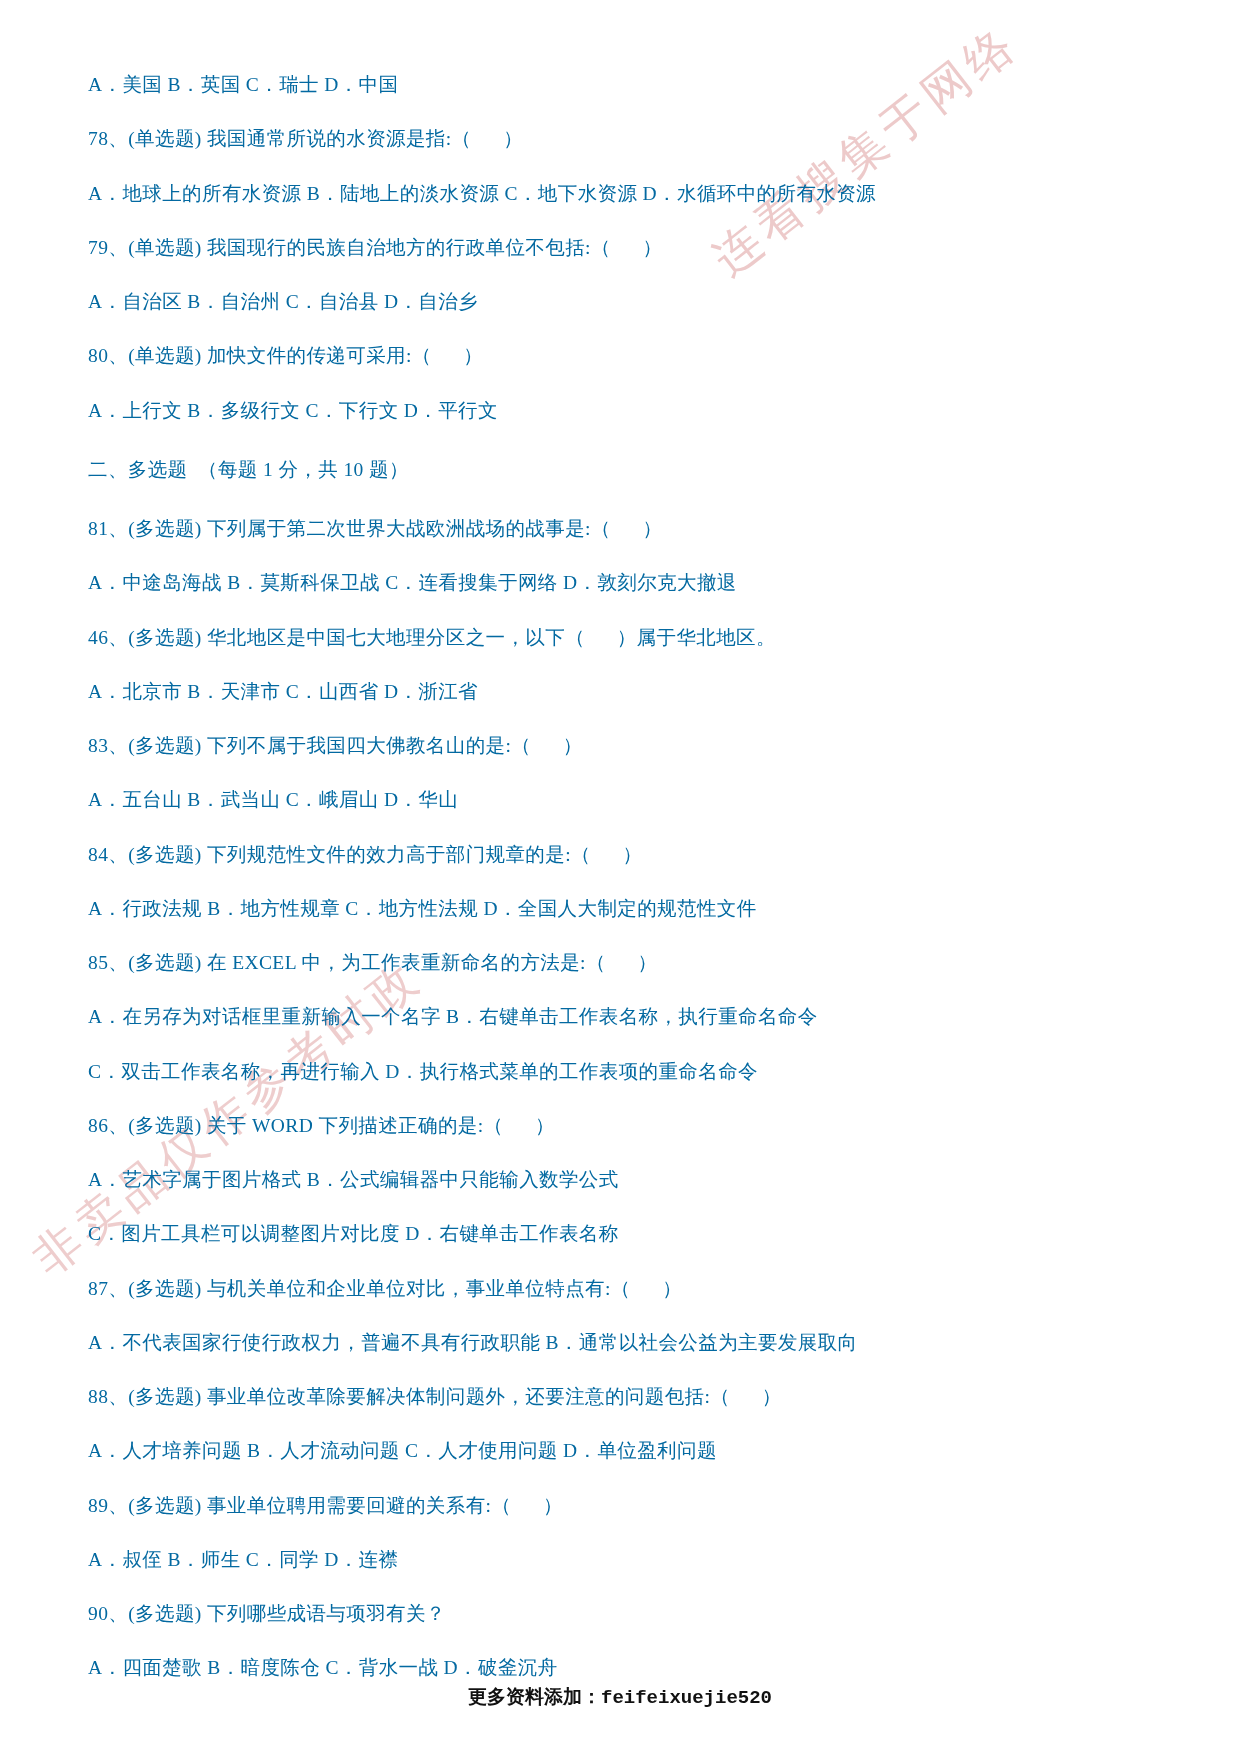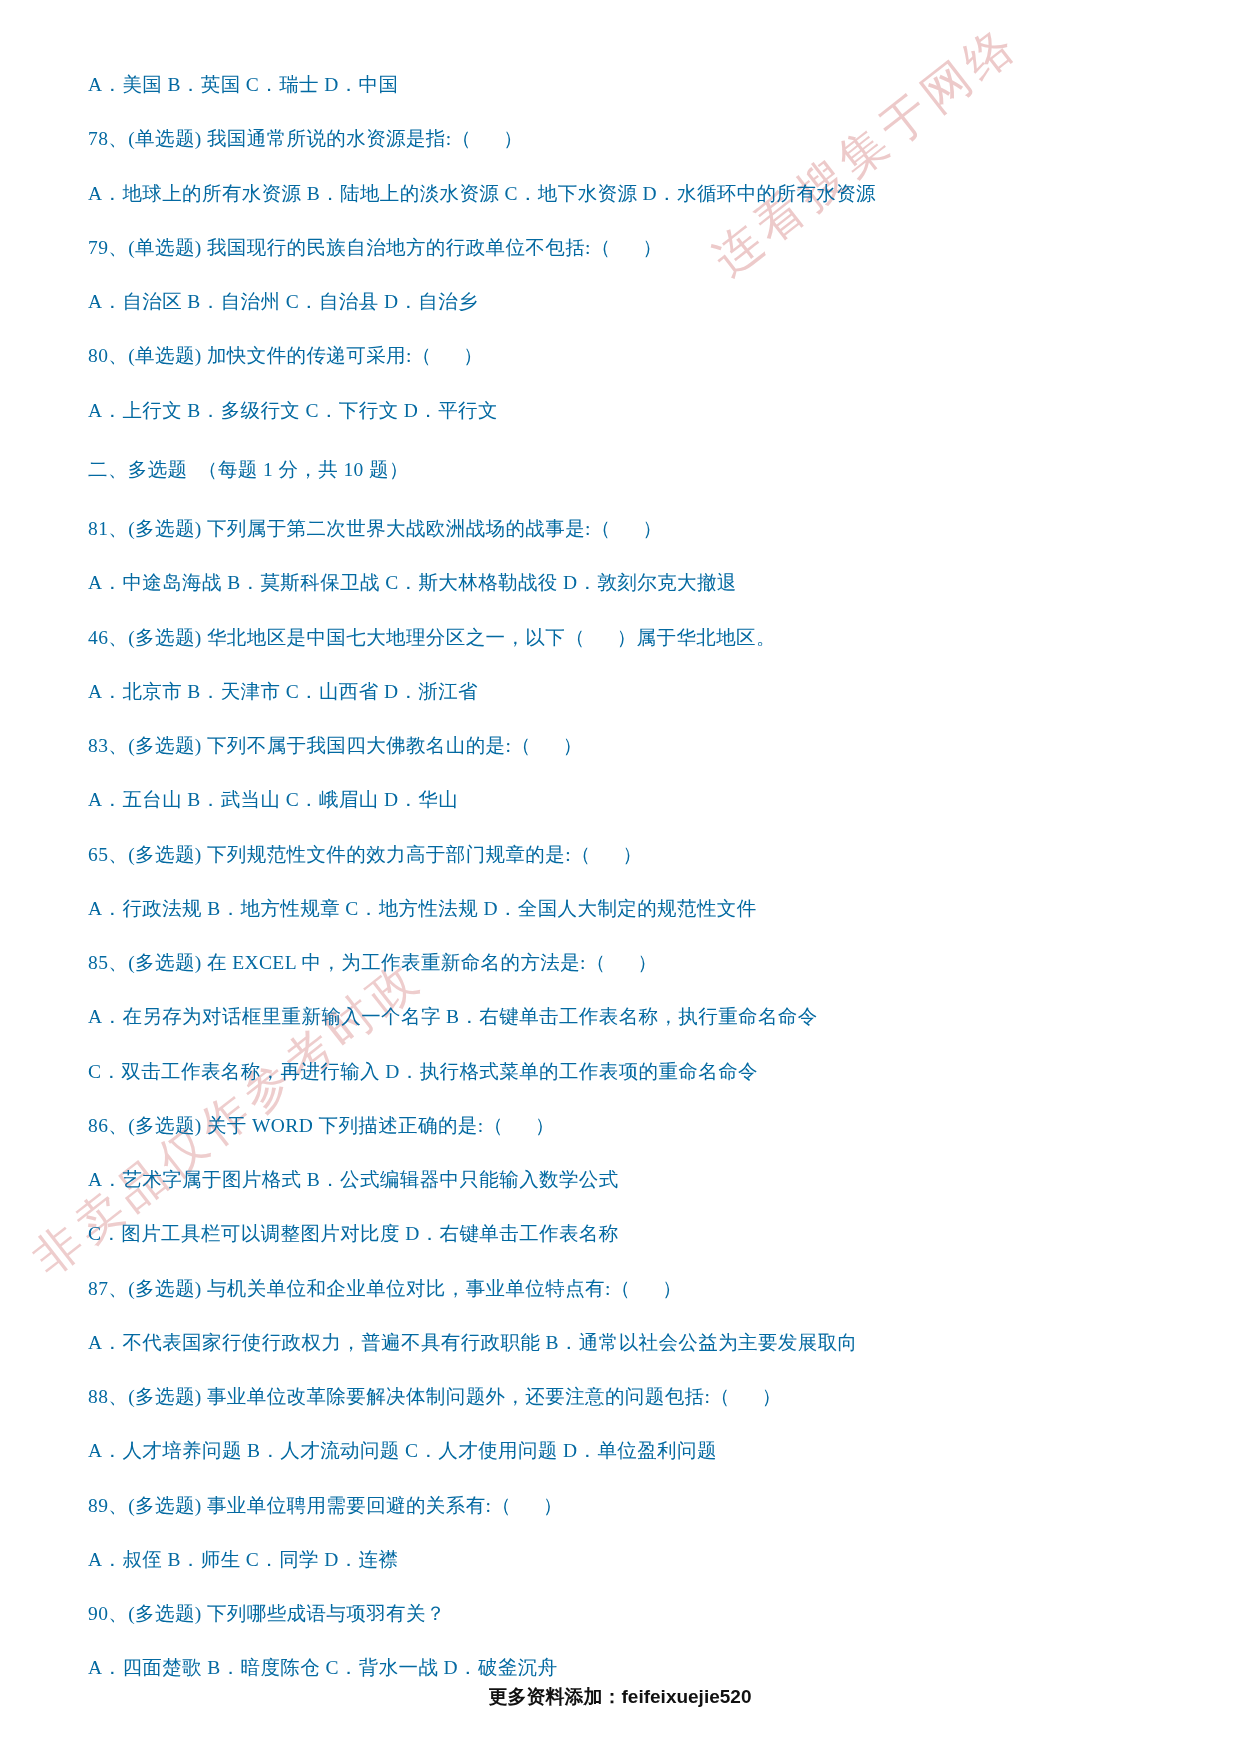--- a/index.html
+++ b/index.html
@@ -47,21 +47,21 @@
     right: 0;
     bottom: 44px;
     text-align: center;
     font-size: 19px;
     font-weight: bold;
     font-family: "Liberation Serif", serif;
     color: #111;
     z-index: 3;
   }
   .footer .code {
-    font-family: Liberation Sans, sans-serif;
+    font-family: Liberation Mono, monospace;
   }
   
   .wm {
     position: absolute;
     z-index: 1;
     color: rgba(214, 138, 138, 0.45);
     font-size: 46px;
     font-family: "Liberation Serif", serif;
     white-space: nowrap;
     pointer-events: none;
@@ -95,26 +95,26 @@
   <div class="content">
     <p class="line">A．美国 B．英国 C．瑞士 D．中国</p>
     <p class="line q">78、(单选题) 我国通常所说的水资源是指:（      ）</p>
     <p class="line">A．地球上的所有水资源 B．陆地上的淡水资源 C．地下水资源 D．水循环中的所有水资源</p>
     <p class="line q">79、(单选题) 我国现行的民族自治地方的行政单位不包括:（      ）</p>
     <p class="line">A．自治区 B．自治州 C．自治县 D．自治乡</p>
     <p class="line q">80、(单选题) 加快文件的传递可采用:（      ）</p>
     <p class="line">A．上行文 B．多级行文 C．下行文 D．平行文</p>
     <p class="line sec">二、多选题  （每题 1 分，共 10 题）</p>
     <p class="line q">81、(多选题) 下列属于第二次世界大战欧洲战场的战事是:（      ）</p>
-    <p class="line">A．中途岛海战 B．莫斯科保卫战 C．斯大林格勒战役 D．敦刻尔克大撤退</p>
+    <p class="line">A．中途岛海战 B．莫斯科保卫战 C．连看搜集于网络 D．敦刻尔克大撤退</p>
     <p class="line q">46、(多选题) 华北地区是中国七大地理分区之一，以下（      ）属于华北地区。</p>
     <p class="line">A．北京市 B．天津市 C．山西省 D．浙江省</p>
     <p class="line q">83、(多选题) 下列不属于我国四大佛教名山的是:（      ）</p>
     <p class="line">A．五台山 B．武当山 C．峨眉山 D．华山</p>
-    <p class="line q">65、(多选题) 下列规范性文件的效力高于部门规章的是:（      ）</p>
+    <p class="line q">84、(多选题) 下列规范性文件的效力高于部门规章的是:（      ）</p>
     <p class="line">A．行政法规 B．地方性规章 C．地方性法规 D．全国人大制定的规范性文件</p>
     <p class="line q">85、(多选题) 在 EXCEL 中，为工作表重新命名的方法是:（      ）</p>
     <p class="line">A．在另存为对话框里重新输入一个名字 B．右键单击工作表名称，执行重命名命令</p>
     <p class="line">C．双击工作表名称，再进行输入 D．执行格式菜单的工作表项的重命名命令</p>
     <p class="line q">86、(多选题) 关于 WORD 下列描述正确的是:（      ）</p>
     <p class="line">A．艺术字属于图片格式 B．公式编辑器中只能输入数学公式</p>
     <p class="line">C．图片工具栏可以调整图片对比度 D．右键单击工作表名称</p>
     <p class="line q">87、(多选题) 与机关单位和企业单位对比，事业单位特点有:（      ）</p>
     <p class="line">A．不代表国家行使行政权力，普遍不具有行政职能 B．通常以社会公益为主要发展取向</p>
     <p class="line q">88、(多选题) 事业单位改革除要解决体制问题外，还要注意的问题包括:（      ）</p>

